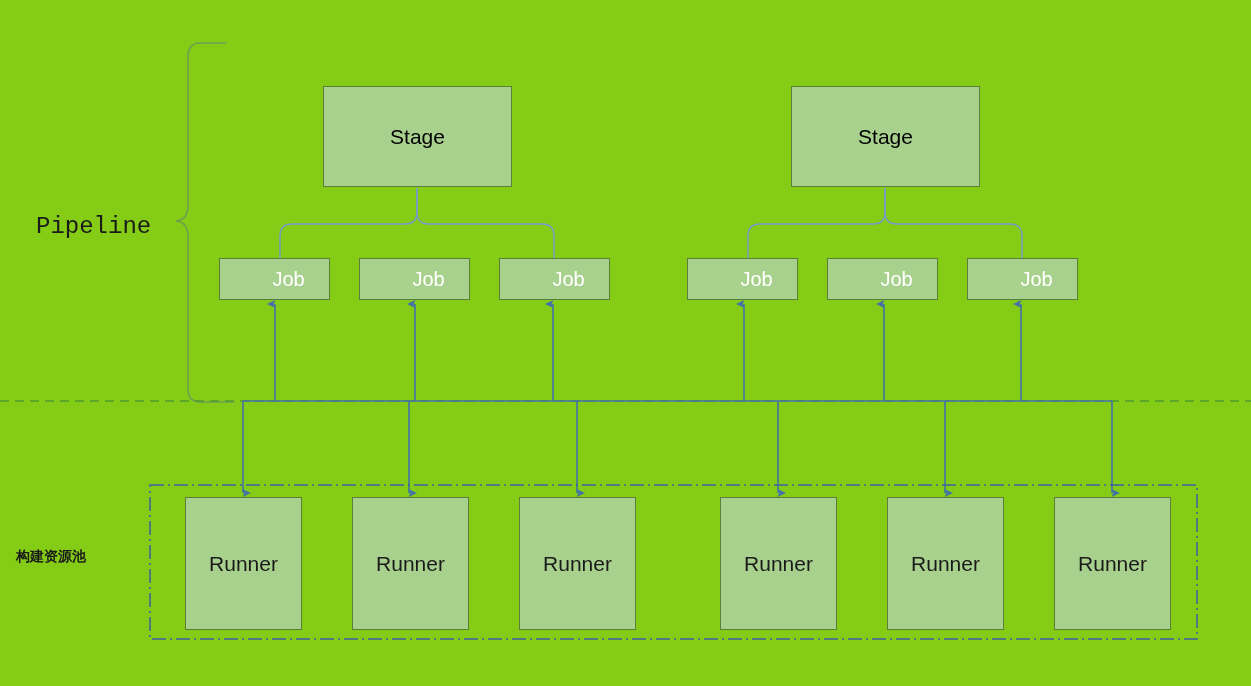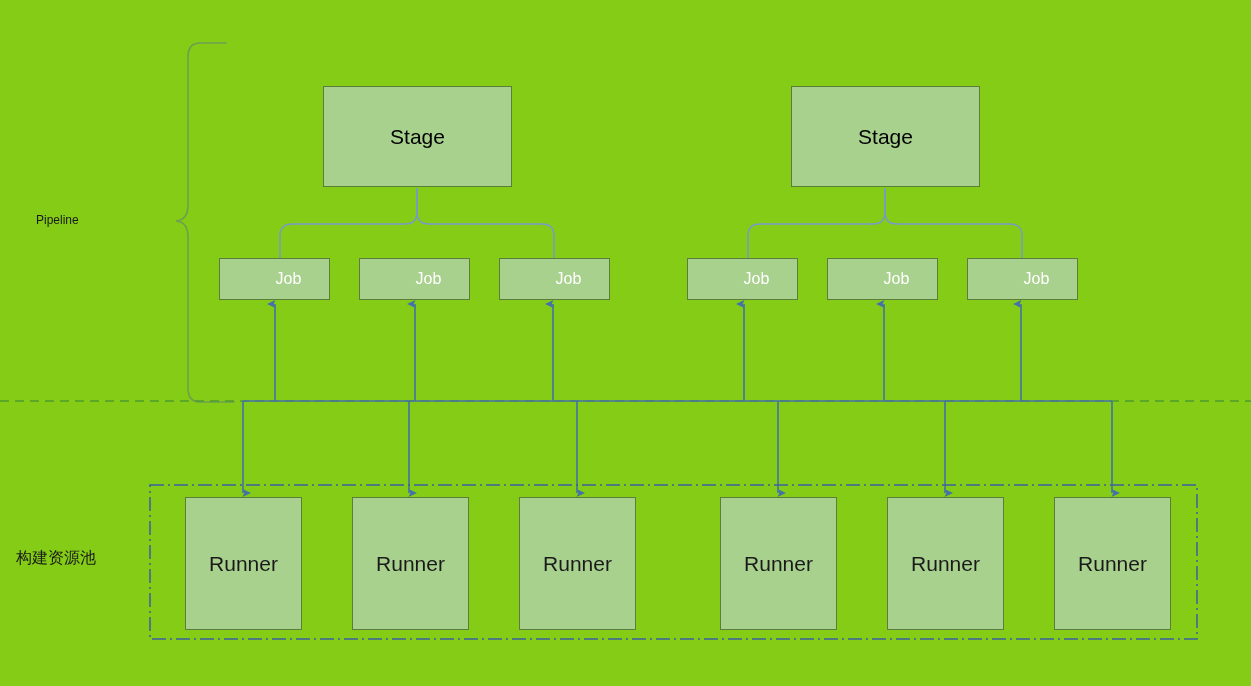--- a/index.html
+++ b/index.html
@@ -33,40 +33,42 @@
     align-items: center;
     justify-content: center;
     color: #000000;
     white-space: nowrap;
   }
   .node.stage {
     font-size: 21px;
     color: #000000;
   }
   .node.job {
-    font-size: 16px;
+    font-size: 20px;
     color: #ffffff;
     padding-left: 28px;
   }
   .node.runner {
     font-size: 21px;
     color: #1a1a1a;
     text-align: center;
   }
   .side-label {
     position: absolute;
     color: #1a1a1a;
     white-space: nowrap;
     text-align: left;
   }
   .side-label.pipeline {
-    font-size: 12px;
+    font-size: 24px;
+    font-family: Liberation Mono, monospace;
   }
   .side-label.pool {
-    font-size: 16px;
+    font-size: 14px;
+    font-weight: bold;
   }
 </style>
 </head>
 <body>
 
 <div id="canvas">
 
   <svg id="vec" viewBox="0 0 1251 686">
     <defs>
       <marker id="arrUp" markerWidth="10" markerHeight="10" refX="5" refY="8.5" orient="auto-start-reverse" markerUnits="userSpaceOnUse">

